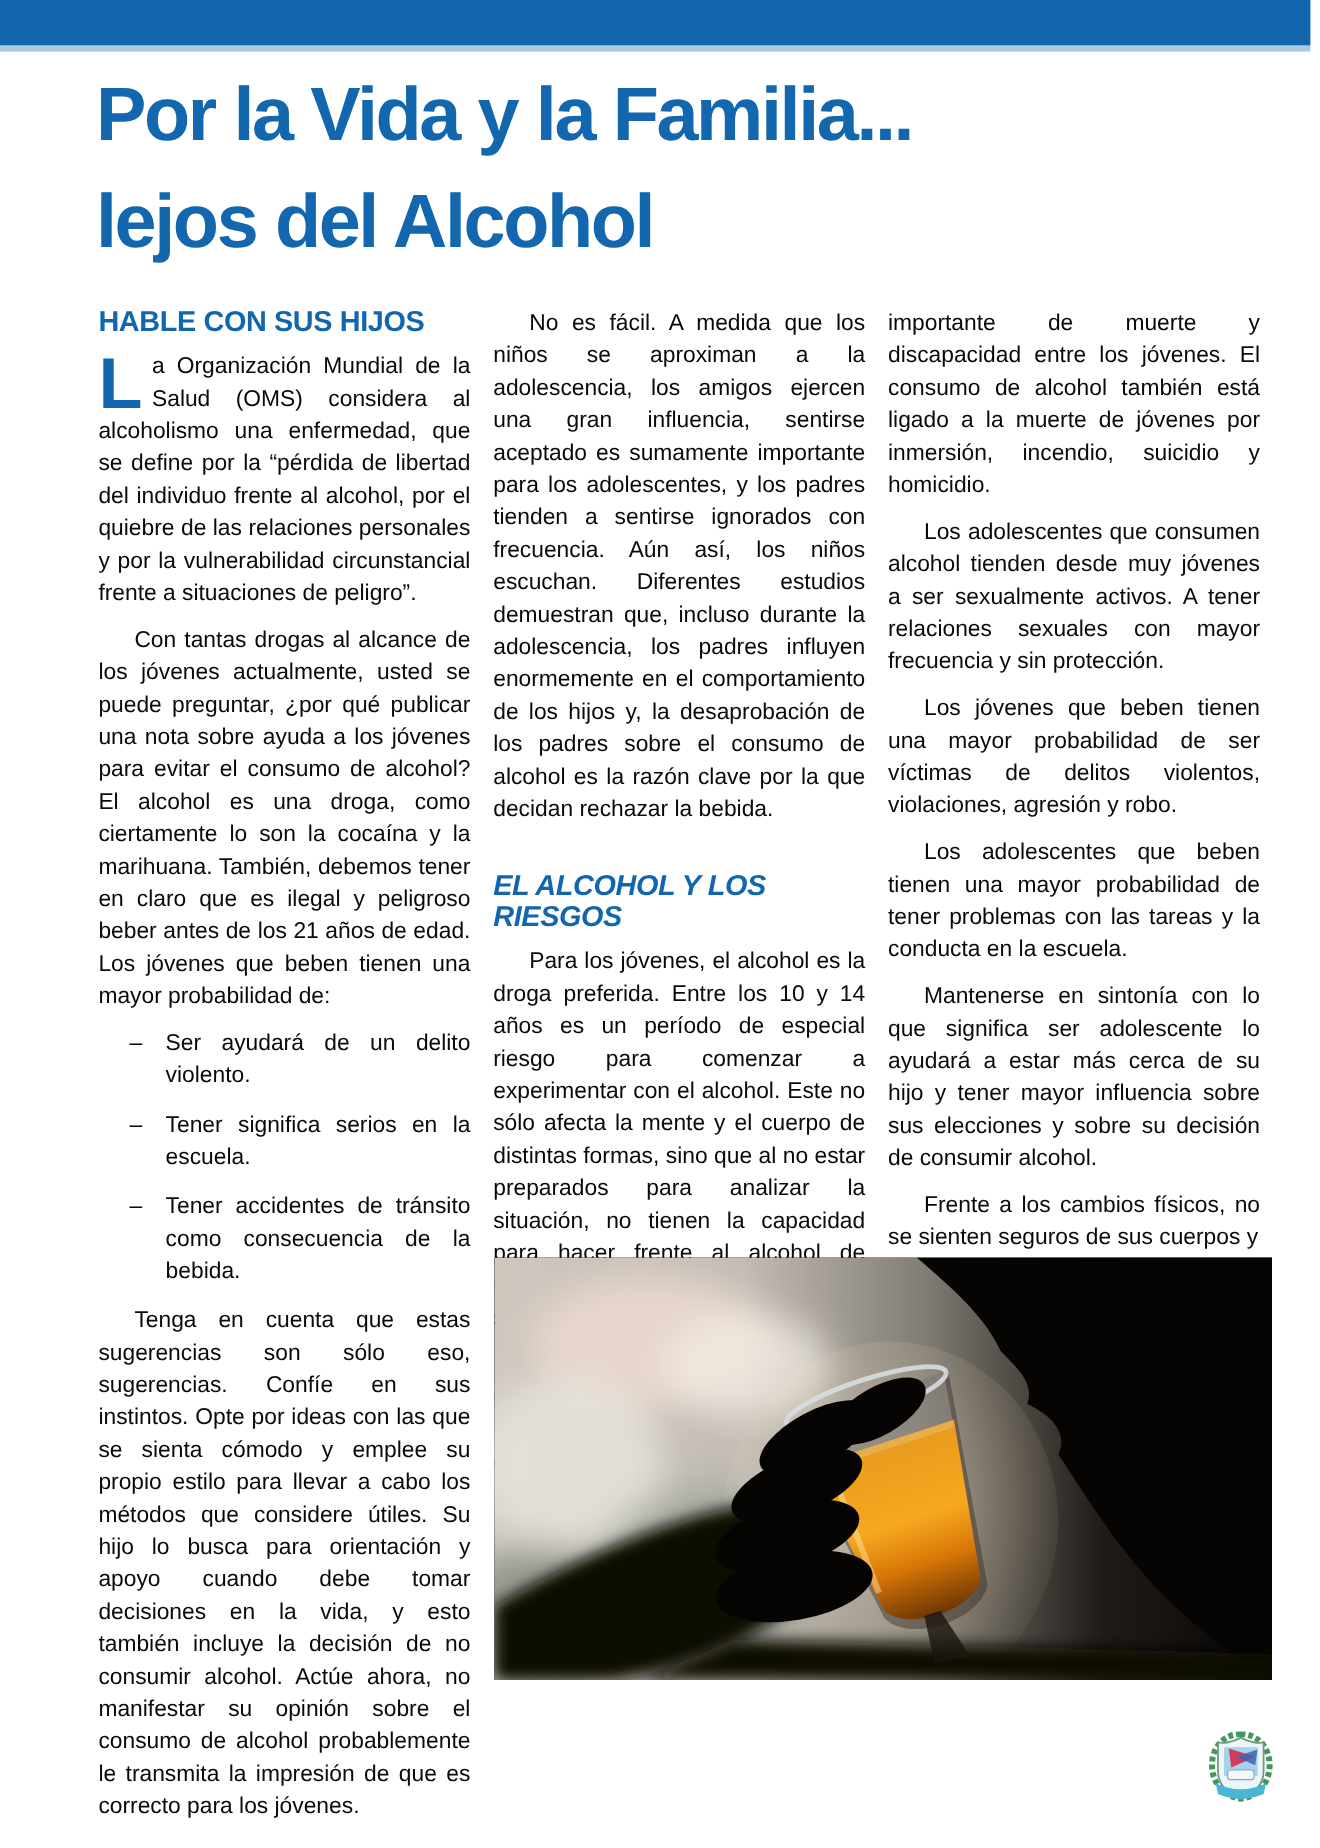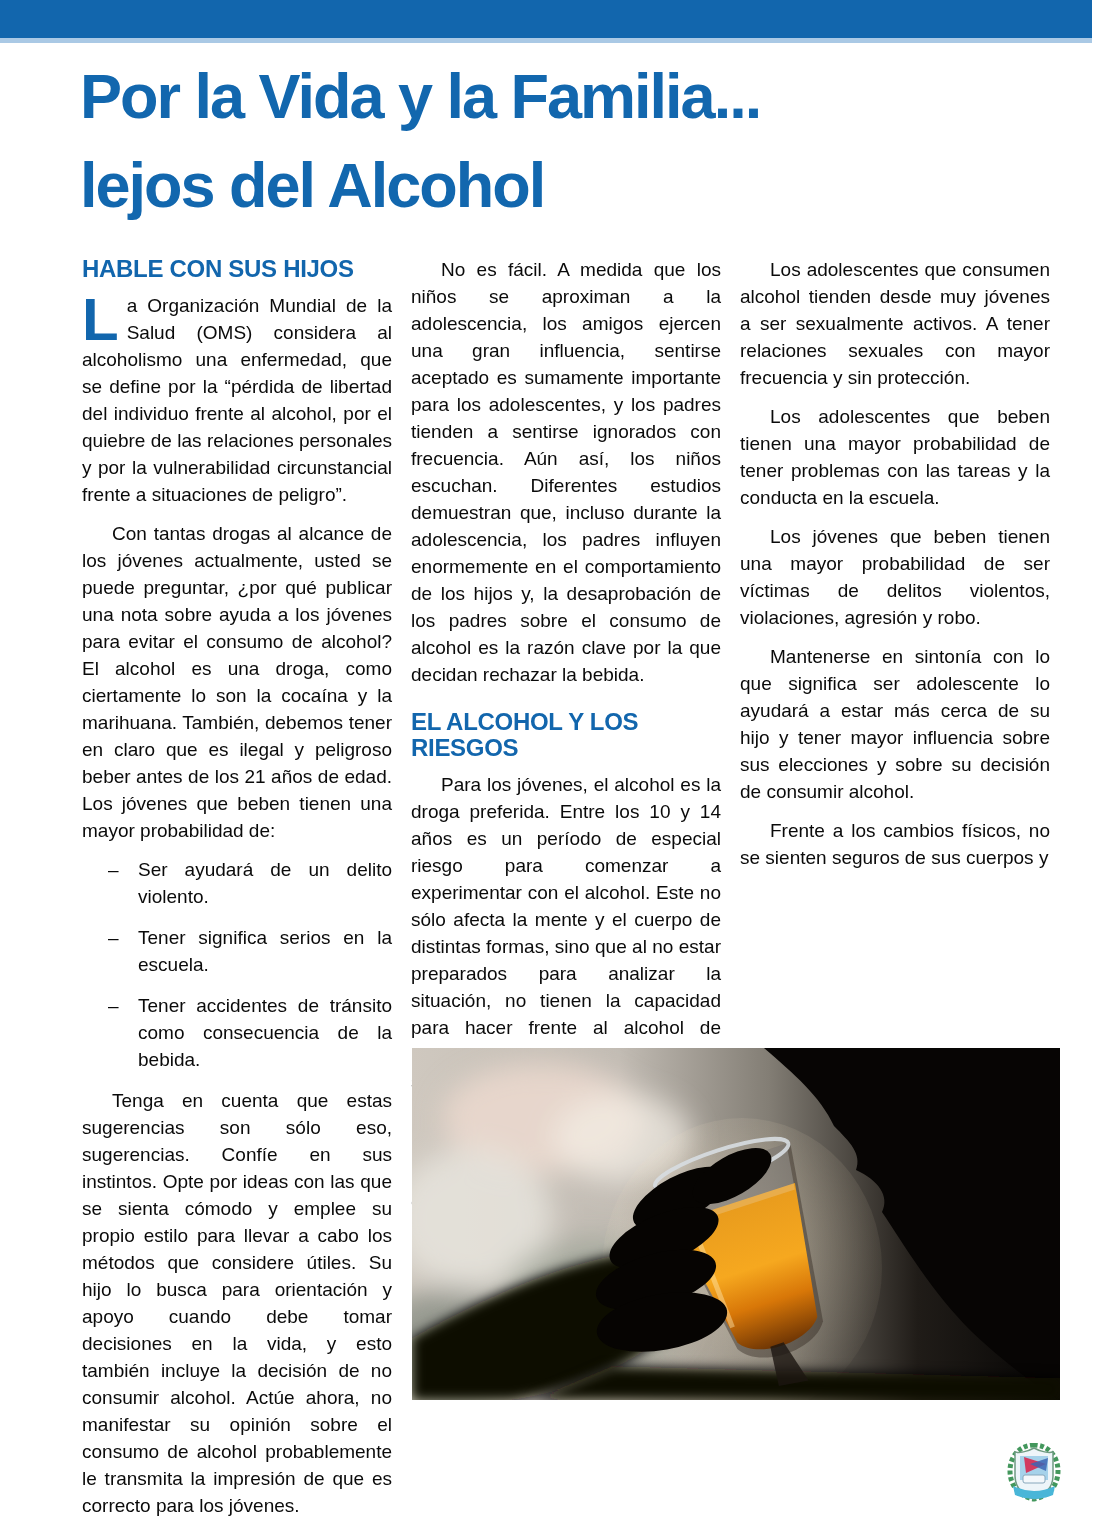--- a/index.html
+++ b/index.html
@@ -33,21 +33,21 @@
     font-size:19px; line-height:27px; color:#0a0a0a;
     text-align: justify;
   }
   .col p { margin:0 0 12px 0; }
   .col p.indent { text-indent:30px; }
   .col-heading {
     color:#1266ad; font-weight:bold;
     font-size:24px; line-height:26px;
     margin:0 0 10px 0; text-align:left; letter-spacing:-0.3px;
   }
-  .gap-above-sm { margin-top:21px; }
+  .gap-above-sm { margin-top:38px;font-style:italic; }
   .gap-above-lg { margin-top:40px; }
   .dropcap {
     float:left; color:#1266ad; font-weight:bold;
     font-size:60px; line-height:47px; padding:4px 8px 0 0;
   }
   ul.dash-list { list-style:none; margin:4px 0 12px 0; padding:0; }
   .dash-list li { position:relative; padding-left:56px; margin-bottom:14px; }
   .dash-list .dash { position:absolute; left:26px; top:0; }
   .photo-frame {
     position:absolute; left:412px; top:1048px; width:648px; height:352px;
@@ -94,23 +94,24 @@
     </div>
 
     <div class="col">
       <p class="indent">No es fácil. A medida que los niños se aproximan a la adolescencia, los amigos ejercen una gran influencia, sentirse aceptado es sumamente importante para los adolescentes, y los padres tienden a sentirse ignorados con frecuencia. Aún así, los niños escuchan. Diferentes estudios demuestran que, incluso durante la adolescencia, los padres influyen enormemente en el comportamiento de los hijos y, la desaprobación de los padres sobre el consumo de alcohol es la razón clave por la que decidan rechazar la bebida.</p>
       <div class="col-heading gap-above-sm">EL ALCOHOL Y LOS RIESGOS</div>
       <p class="indent">Para los jóvenes, el alcohol es la droga preferida. Entre los 10 y 14 años es un período de especial riesgo para comenzar a experimentar con el alcohol. Este no sólo afecta la mente y el cuerpo de distintas formas, sino que al no estar preparados para analizar la situación, no tienen la capacidad para hacer frente al alcohol de manera inteligente, dando los siguientes resultados.</p>
       <p class="indent">Los accidentes de tránsito provocados por adolescentes bajo los efectos del alcohol son una causa</p>
     </div>
 
     <div class="col">
+      <p>importante de muerte y discapacidad entre los jóvenes. El consumo de alcohol también está ligado a la muerte de jóvenes por inmersión, incendio, suicidio y homicidio.</p>
       <p class="indent">Los adolescentes que consumen alcohol tienden desde muy jóvenes a ser sexualmente activos. A tener relaciones sexuales con mayor frecuencia y sin protección.</p>
+      <p class="indent">Los jóvenes que beben tienen una mayor probabilidad de ser víctimas de delitos violentos, violaciones, agresión y robo.</p>
       <p class="indent">Los adolescentes que beben tienen una mayor probabilidad de tener problemas con las tareas y la conducta en la escuela.</p>
-      <p class="indent">Los jóvenes que beben tienen una mayor probabilidad de ser víctimas de delitos violentos, violaciones, agresión y robo.</p>
       <p class="indent">Mantenerse en sintonía con lo que significa ser adolescente lo ayudará a estar más cerca de su hijo y tener mayor influencia sobre sus elecciones y sobre su decisión de consumir alcohol.</p>
       <p class="indent">Frente a los cambios físicos, no se sienten seguros de sus cuerpos y</p>
     </div>
 
   </div>
 
   <div class="photo-frame">
     <svg width="648" height="352" viewBox="0 0 648 352">
       <defs>
         <linearGradient id="bgGrad" x1="0" y1="0" x2="1" y2="0">

